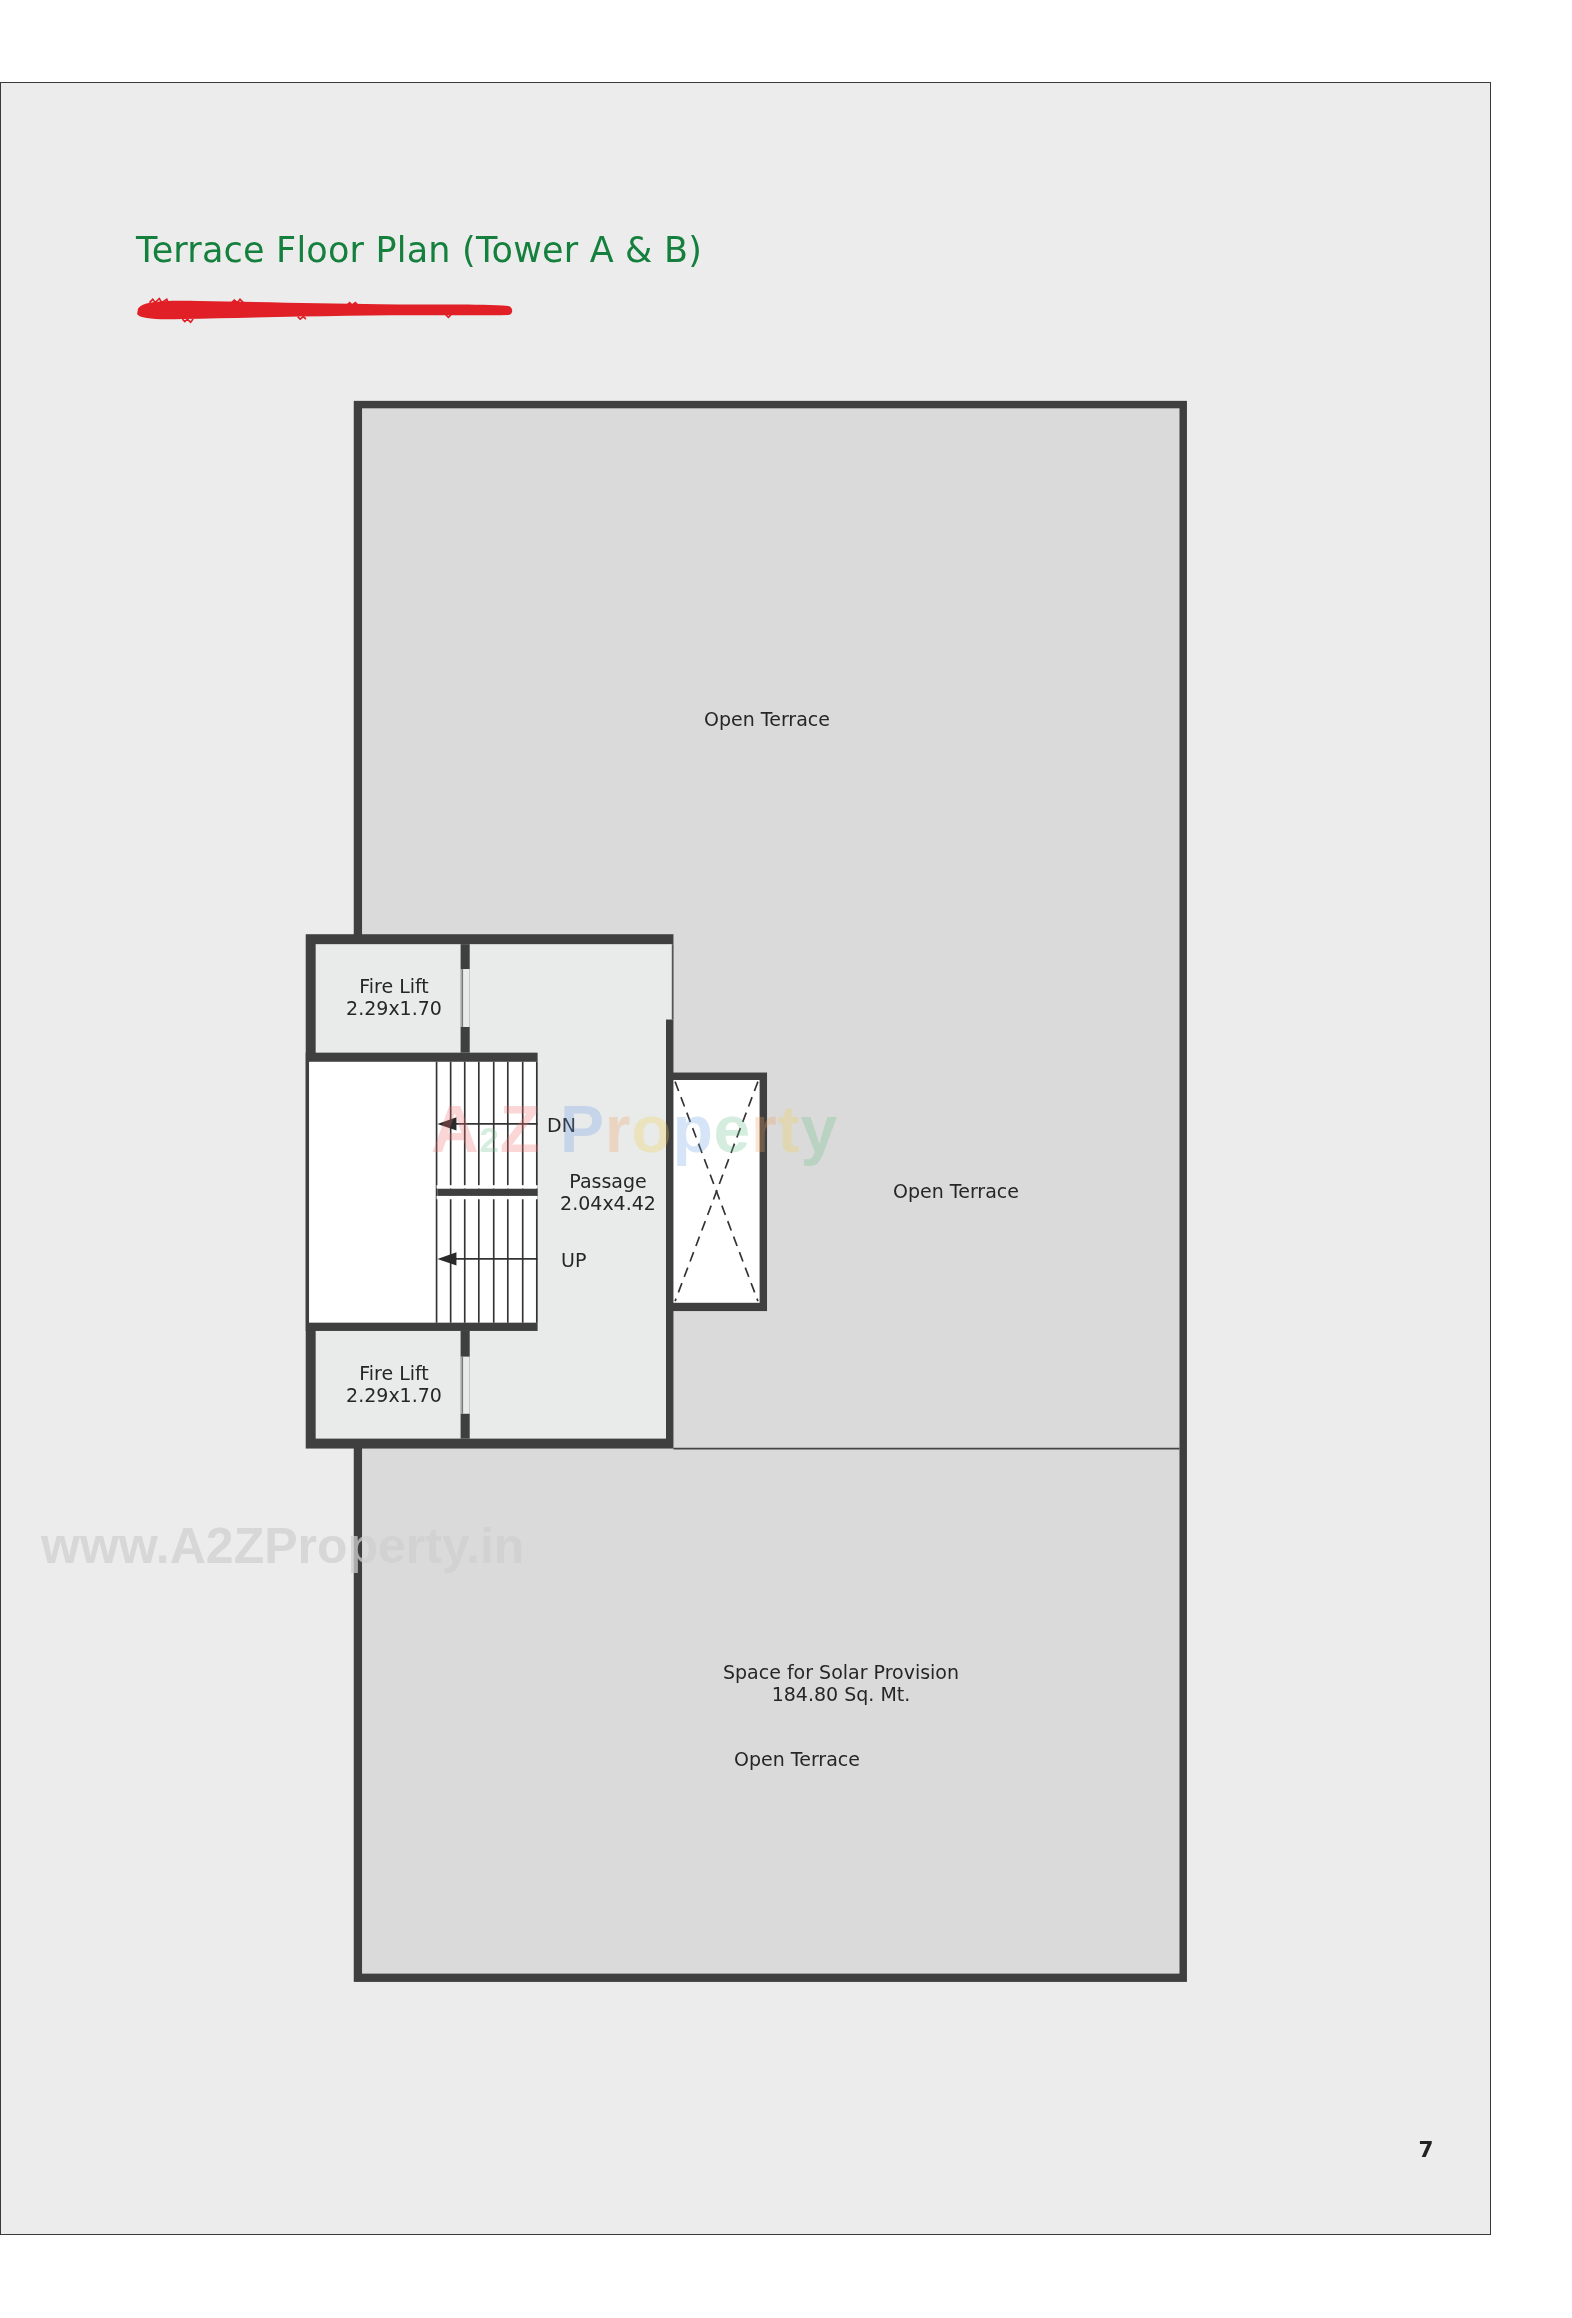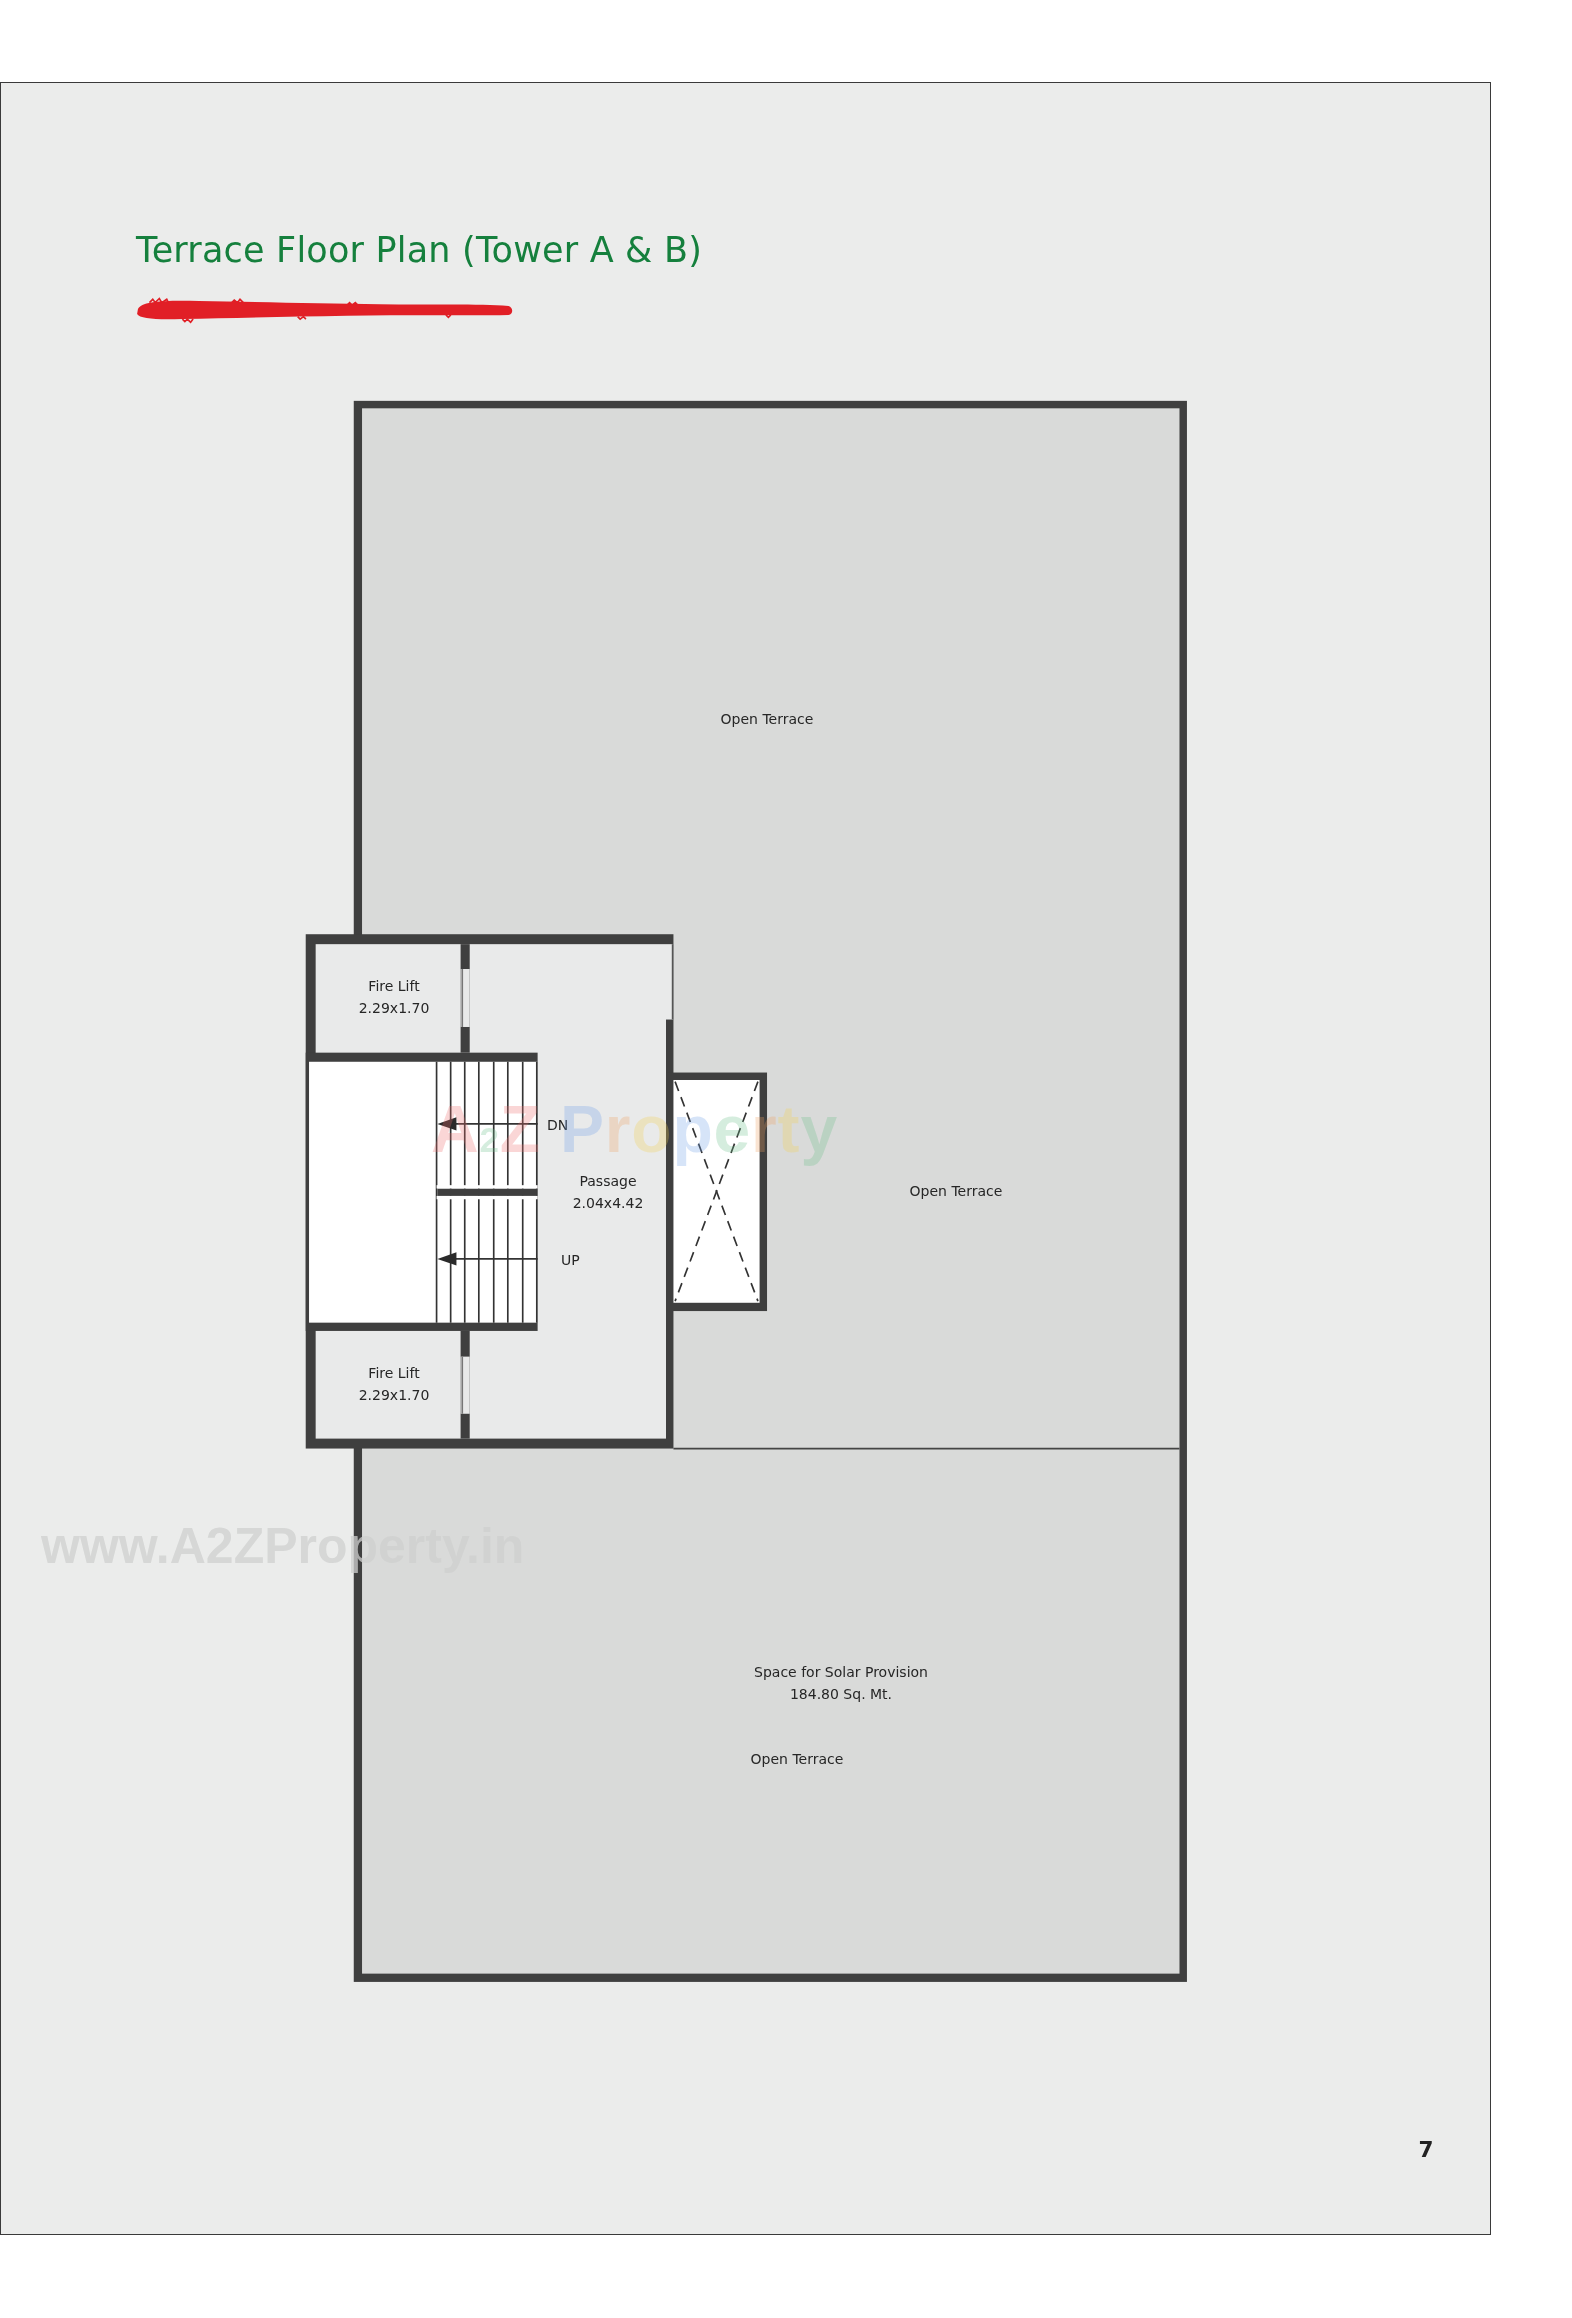--- a/index.html
+++ b/index.html
@@ -4,21 +4,21 @@
 <style>
   html, body { margin: 0; padding: 0; background: #ffffff; }
   body { width: 1573px; height: 2319px; position: relative; overflow: hidden;
          font-family: "Liberation Sans", sans-serif; }
   .page { position: absolute; left: 0; top: 82px; width: 1489px; height: 2151px;
           background: #ebeceb; border: 1.7px solid #3a3a3a; border-left-width: 1.7px; }
   .title { position: absolute; left: 136px; top: 230px; font-size: 35px; color: #15803d;
            font-family: "DejaVu Sans", sans-serif; letter-spacing: 0.2px; white-space: nowrap; }
   .plan { position: absolute; left: 0; top: 0; width: 1573px; height: 2319px; }
   .lbl { position: absolute; color: #262626; font-family: "DejaVu Sans", sans-serif;
-         font-size: 14px; line-height: 22.4px; text-align: center; white-space: nowrap;
+         font-size: 19px; line-height: 22.4px; text-align: center; white-space: nowrap;
          transform: translate(-50%, -50%); }
   .lbl.left { text-align: right; transform: translate(0, -50%); }
   .wm1 { position: absolute; left: 431px; top: 1091px; font-size: 66px; font-weight: bold;
          font-family: "Liberation Sans", sans-serif; opacity: 0.28; white-space: nowrap; letter-spacing: 0.8px; }
   .wm1 .sub { font-size: 35px; }
   .wm2 { position: absolute; left: 41px; top: 1517px; font-size: 50px; color: #cfd0cf;
          font-family: "Liberation Sans", sans-serif; opacity: 0.75; white-space: nowrap; font-weight: bold; }
   .page-num { position: absolute; left: 1426px; top: 2149px; font-size: 21.5px; font-weight: bold;
               color: #222; transform: translate(-50%, -50%); font-family: "DejaVu Sans", sans-serif; }
 </style>

